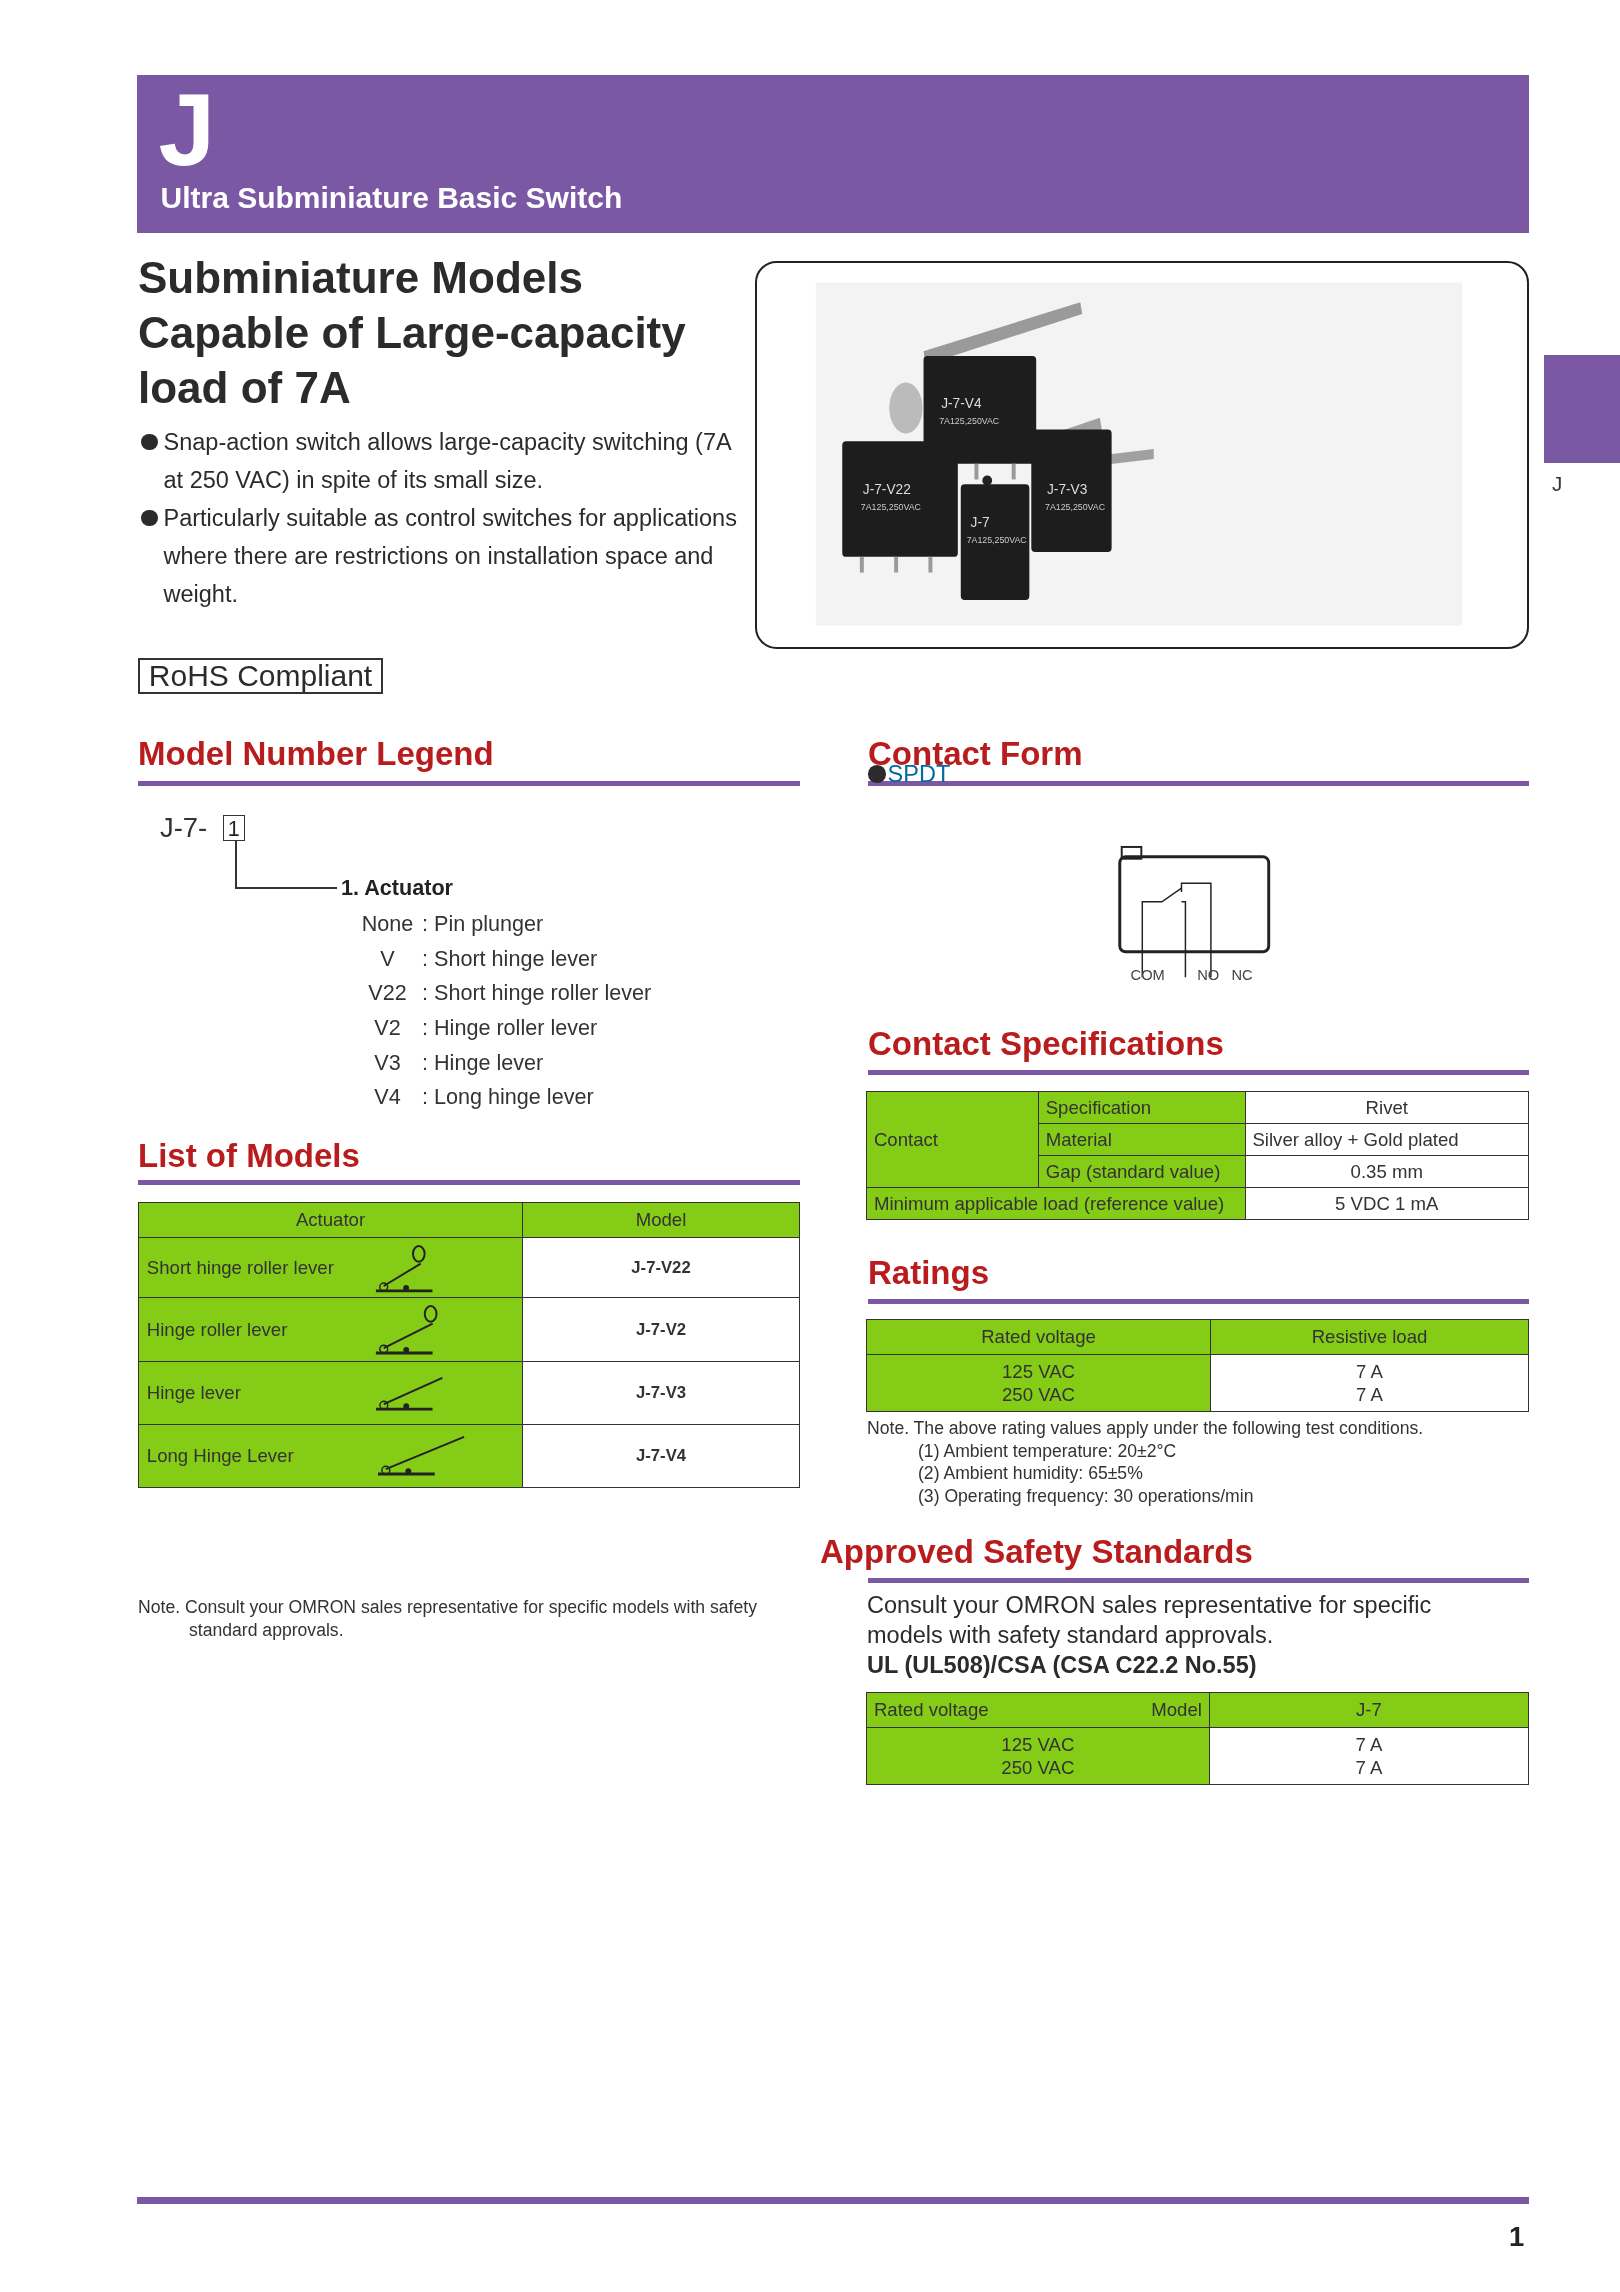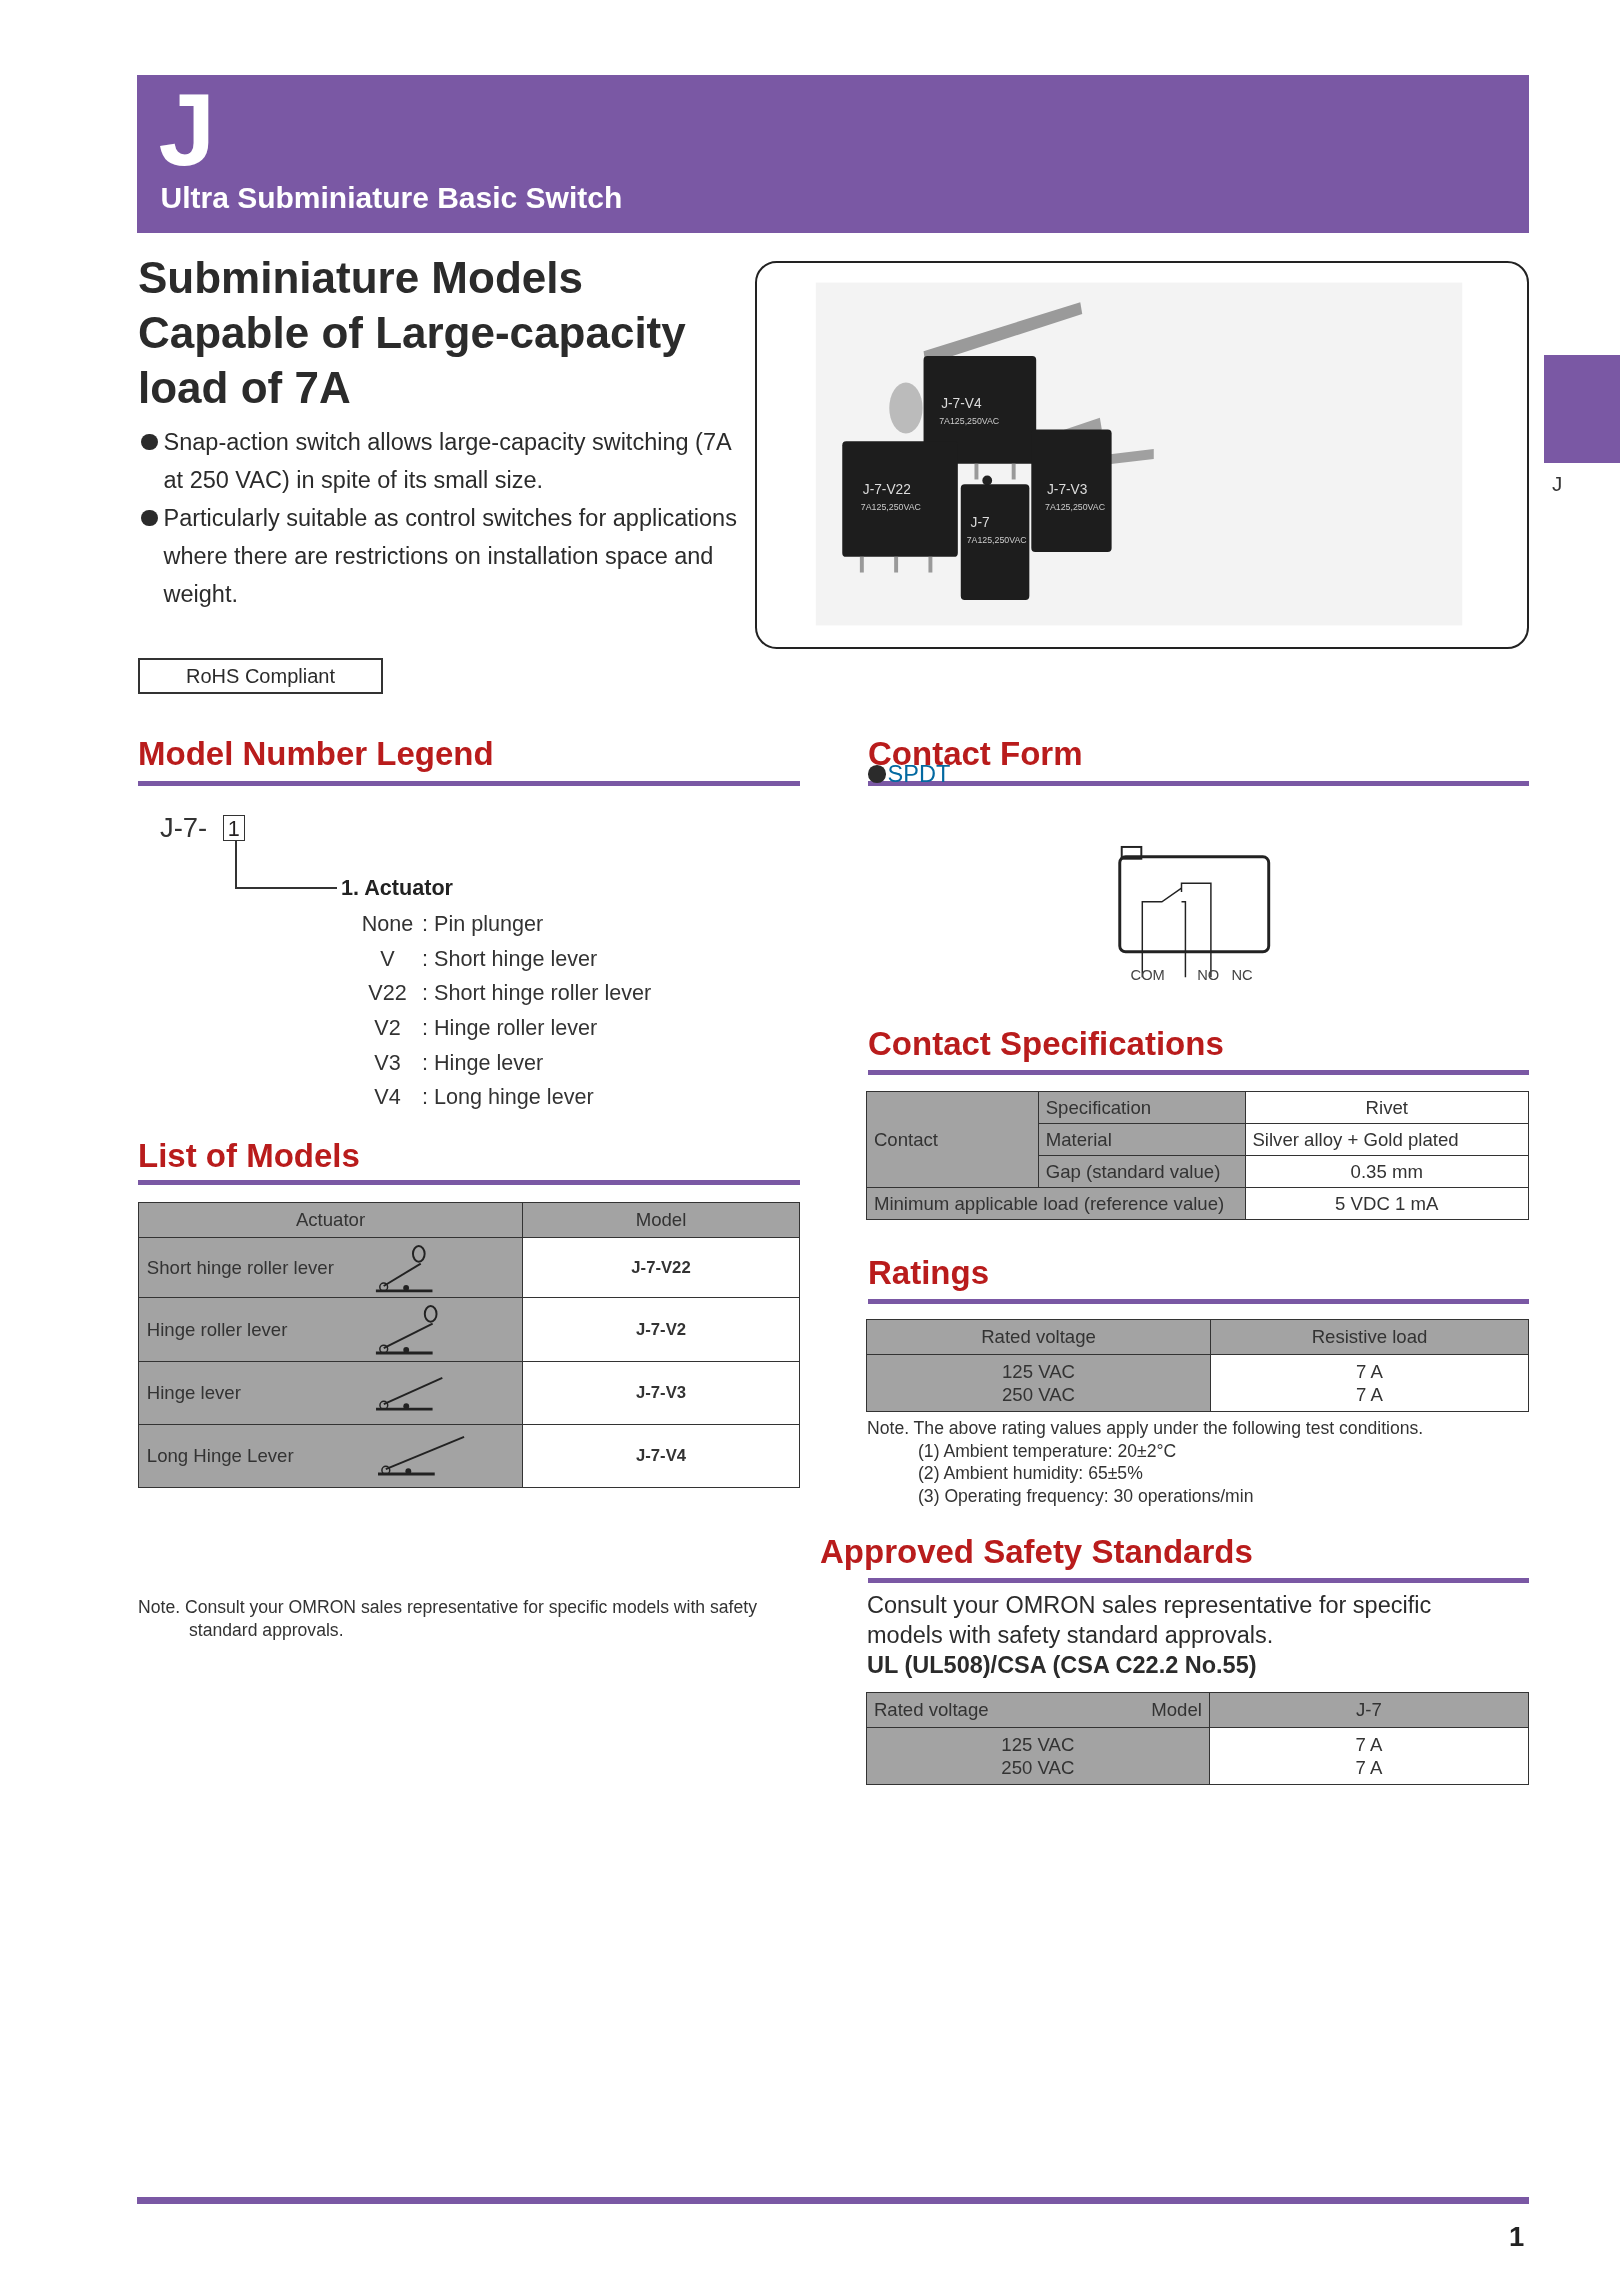--- a/index.html
+++ b/index.html
@@ -16,42 +16,42 @@
   
   #side-tab { left:1544px; top:355px; width:76px; height:108px; }
   #side-letter { left:1552px; top:472px; font-size:20.6px; color:#333; }
 
   
   #headline { left:138px; top:250px; width:608px; font-size:44px; font-weight:bold; line-height:55px; color:#2b2b2b; }
   .bullets { left:138px; top:423px; width:608px; font-size:23.5px; line-height:38px; color:#2b2b2b; }
   .bullets .b { position:relative; padding-left:25.5px; margin-bottom:0; }
   .bullets .dot { position:absolute; left:2.9px; top:10.8px; width:16.7px; height:16.7px; border-radius:50%; background:#2b2b2b; }
   #rohs { left:138px; top:658px; width:245px; height:36px; border:2px solid #333; box-sizing:border-box;
-          font-size:20px; text-align:center; line-height:32px; color:#2b2b2b; }
+          font-size:30px; text-align:center; line-height:32px; color:#2b2b2b; }
 
   
   #photo { left:755px; top:261px; width:774px; height:388px; border:2.9px solid #222; border-radius:21.6px; box-sizing:border-box; overflow:hidden; background:#fff; }
 
   
   .sec-title { font-size:33px; font-weight:bold; color:#b91c1c; }
   .sec-rule { height:4.9px; background:#7a58a4; }
 
   
   #legend-code { left:160px; top:812px; font-size:27.4px; color:#333; }
   #legend-box { left:223px; top:815px; width:21.6px; height:25.5px; border:1.5px solid #333; font-size:21.6px; text-align:center; line-height:25.5px; box-sizing:border-box;}
   #legend-vline { left:235px; top:841px; width:1.5px; height:47px; background:#333; }
   #legend-hline { left:235px; top:887px; width:102px; height:1.5px; background:#333; }
   #legend-head { left:341px; top:875px; font-size:21.6px; font-weight:bold; color:#222; }
   .legend-row { position:absolute; left:353px; font-size:21.6px; color:#333; }
   .legend-row .code { display:inline-block; width:69px; text-align:center; }
 
   
   table { border-collapse:collapse; position:absolute; font-size:18.6px; color:#333; }
   td, th { border:1.5px solid #333; font-weight:normal; }
-  .gray { background:#a3a3a3; }
+  .gray { background:#84cc16; }
   .white { background:#fff; }
 
   #models-table { left:138px; top:1202px; width:662px; }
   #models-table th { height:32px; text-align:center; }
   #models-table td.act { position:relative; padding-left:7.8px; height:53px; }
   #models-table td.mdl { text-align:center; font-weight:bold; font-size:16.7px; }
   .act svg { position:absolute; right:auto; }
 
   #models-note { left:138px; top:1596px; width:667px; font-size:17.6px; line-height:22.5px; color:#333; }
   #models-note .indent { padding-left:51px; }

